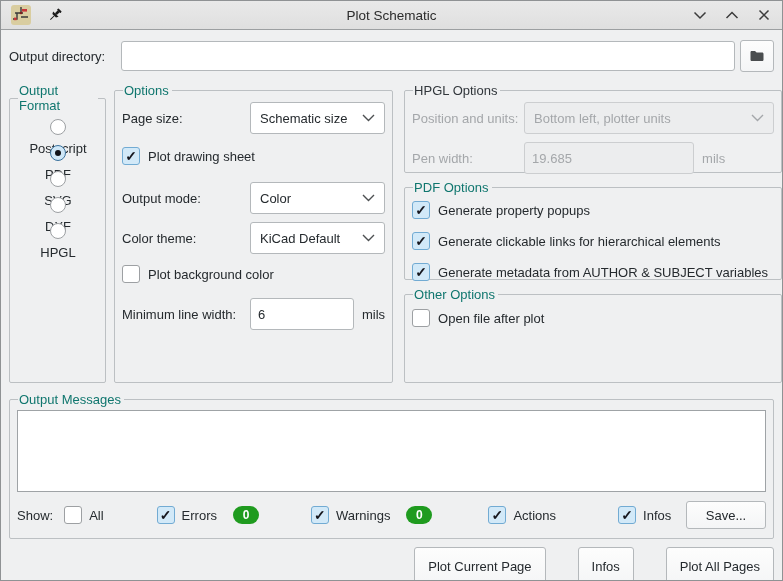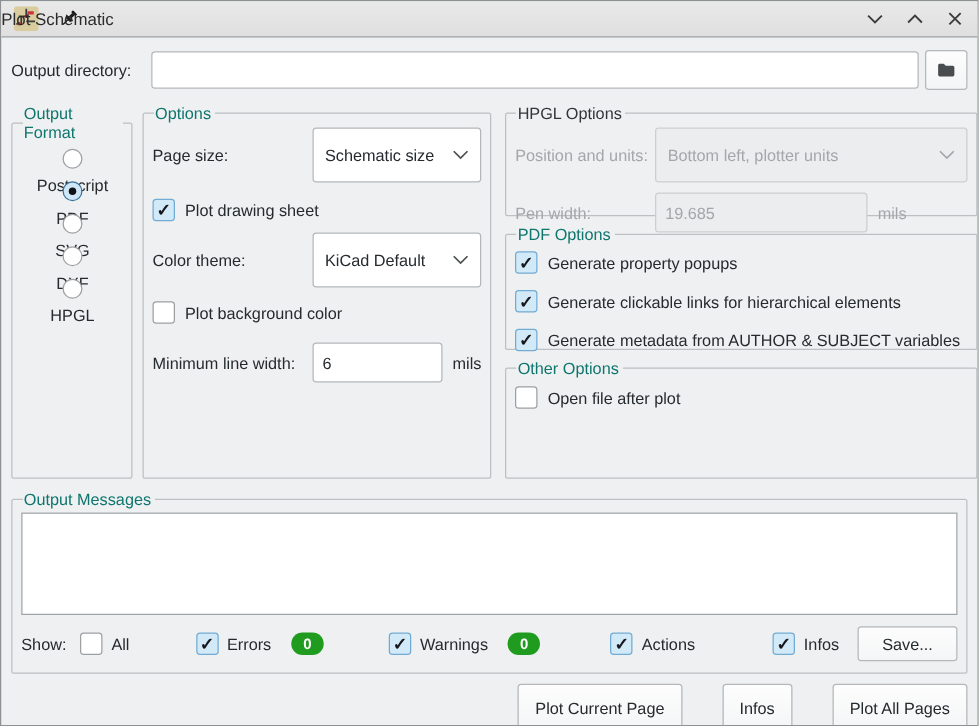--- a/index.html
+++ b/index.html
@@ -6,37 +6,37 @@
   html,body { width:783px; height:581px; }
   body { font-family:"Liberation Sans", sans-serif; font-size:13px; color:#252a2e; }
 
   .window { width:783px; height:581px; background:#eff0f1; border:1px solid #8f9294;
             display:flex; flex-direction:column; overflow:hidden; }
 
   
   .titlebar { height:29px; flex:0 0 29px; background:linear-gradient(#e9e9e9,#dfdfdf);
               border-bottom:1px solid #9c9fa1; display:flex; align-items:center;
               padding:0 10px; position:relative; }
-  .titlebar .title { position:absolute; left:0; right:0; 
+  .titlebar .title { position:absolute; left:0; right:0; text-align:center;
                      font-size:13.5px; color:#2b2b2b; pointer-events:none; }
   .tb-icon { width:20px; height:20px; display:inline-flex; align-items:center; justify-content:center; }
   .tb-pin { margin-left:14px; }
   .tb-right { margin-left:auto; display:flex; align-items:center; gap:16px; z-index:1; }
   .tb-btn { width:16px; height:16px; display:inline-flex; align-items:center; justify-content:center; cursor:default; }
 
   
   fieldset { border:1px solid #bcc0c3; border-radius:2px; padding:2px 7px 6px 7px; background:transparent; }
   legend { font-size:13px; color:#0f766e; padding:0 3px 0 1px; margin-left:1px; }
 
   .row { display:flex; align-items:center; }
 
   .text-input { height:30px; background:#fff; border:1px solid #b4b8bb; border-radius:3px;
                 padding:0 7px; font-family:"Liberation Sans",sans-serif; font-size:13px; color:#252a2e; outline:none; }
 
-  .combo { height:44px; background:#fff; border:1px solid #b4b8bb; border-radius:3px;
+  .combo { height:32px; background:#fff; border:1px solid #b4b8bb; border-radius:3px;
            display:flex; align-items:center; justify-content:space-between; padding:0 9px; }
   .combo .chev { flex:0 0 auto; margin-left:6px; }
   .combo.disabled { background:#ecedee; border-color:#ccced0; color:#a4a7aa; }
 
   .btn { background:linear-gradient(#fdfdfd,#f4f5f6); border:1px solid #b4b8bb; border-radius:3px;
          height:28px; padding:0 13px; font-family:"Liberation Sans",sans-serif; font-size:13px; color:#252a2e;
          display:inline-flex; align-items:center; justify-content:center; }
 
   .checkbox { width:18px; height:18px; flex:0 0 18px; border-radius:3px; border:1px solid #9da0a3;
               background:#fff; display:inline-flex; align-items:center; justify-content:center; }
@@ -206,20 +206,29 @@
                 <polyline points="1,1 6.5,6.5 12,1" fill="none" stroke="#4d5052" stroke-width="1.4"></polyline>
               </svg>
           </div>
         </div>
 
         <div class="cb-row r-sheet">
           <span class="checkbox checked"></span>
           <span>Plot drawing sheet</span>
         </div>
 
+        <div class="row r-outmode">
+          <span class="opt-label">Output mode:</span>
+          <div class="combo">
+            <span>Color</span>
+            <svg class="chev" width="13" height="8" viewBox="0 0 13 8">
+                <polyline points="1,1 6.5,6.5 12,1" fill="none" stroke="#4d5052" stroke-width="1.4"></polyline>
+              </svg>
+          </div>
+        </div>
 
         <div class="row r-theme">
           <span class="opt-label">Color theme:</span>
           <div class="combo">
             <span>KiCad Default</span>
             <svg class="chev" width="13" height="8" viewBox="0 0 13 8">
                 <polyline points="1,1 6.5,6.5 12,1" fill="none" stroke="#4d5052" stroke-width="1.4"></polyline>
               </svg>
           </div>
         </div>

